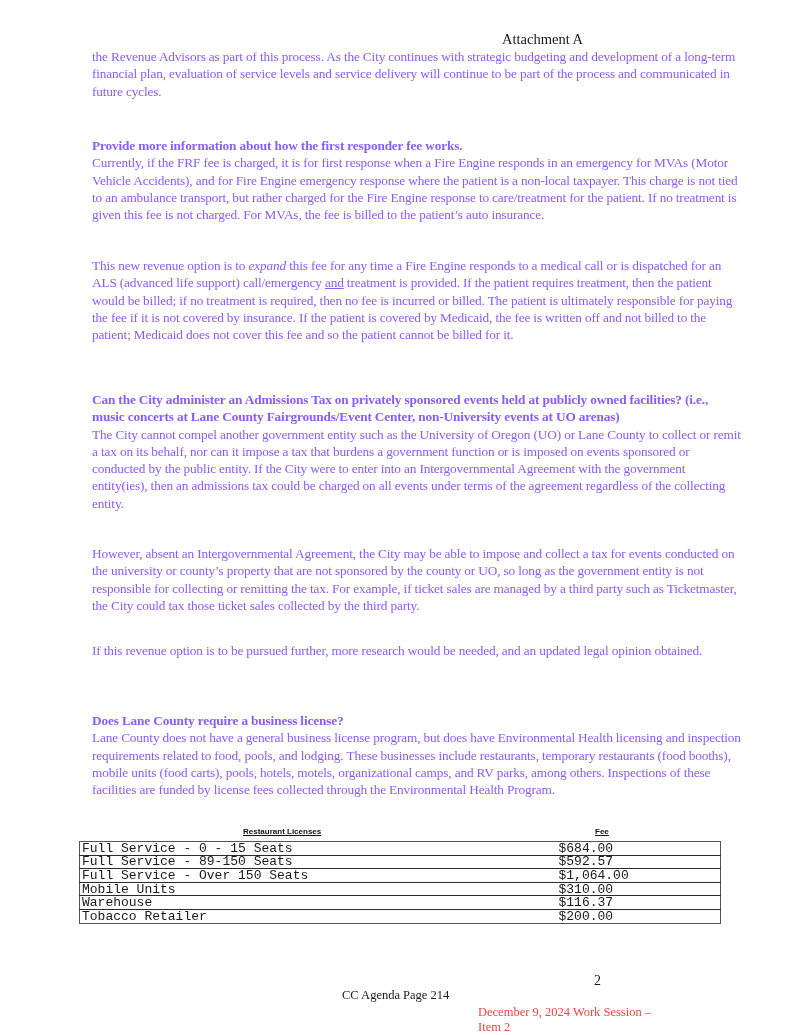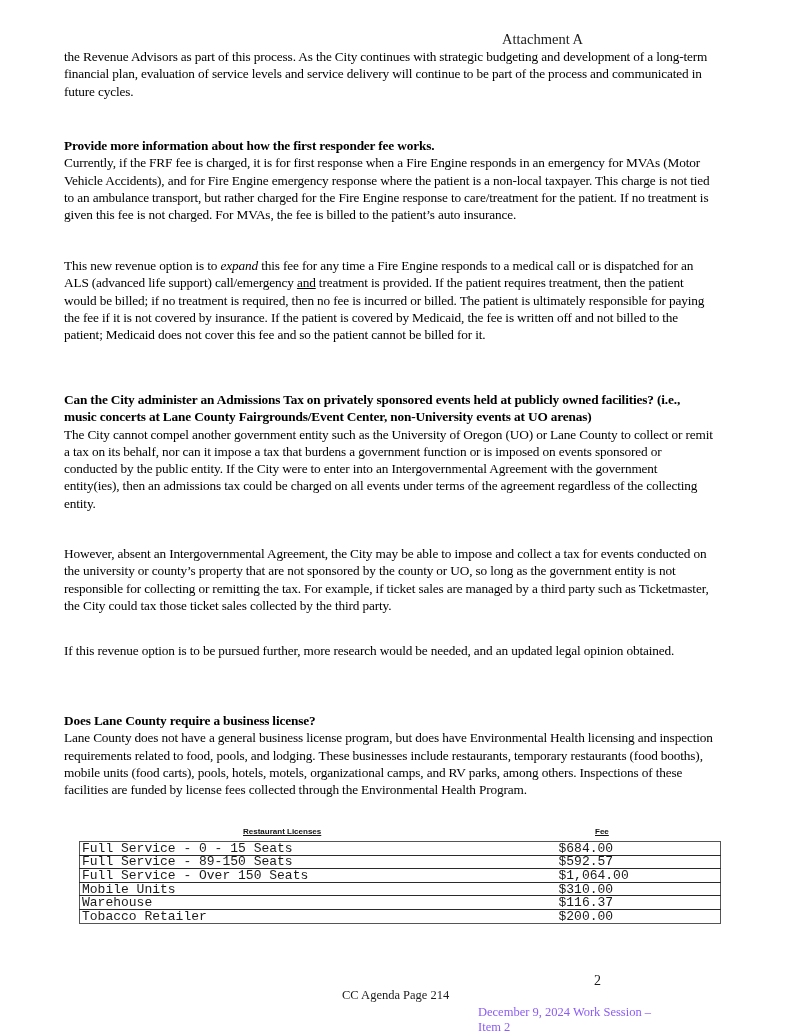--- a/index.html
+++ b/index.html
@@ -10,22 +10,22 @@
       color: #111111;
       overflow: hidden;
     }
     .page { position: absolute; left: 0; top: 0; width: 677px; height: 1035px; }
 
     .attachment {
       position: absolute; top: 30px; right: 94px;
       font-size: 14.5px; line-height: 18px; color: #1a1a1a;
     }
     .body-text {
-      position: absolute; left: 64px; width: 650px;
-      font-size: 13.3px; line-height: 17.3px; color: #000000;
+      position: absolute; left: 92px; width: 650px;
+      font-size: 13.3px; line-height: 17.3px; color: #8b5cf6;
       letter-spacing: -0.15px;
       font-family: Liberation Serif, serif;
     }
     .body-text p { margin: 0; }
     .heading { font-weight: bold; }
     .u { text-decoration: underline; }
 
     #block-intro { top: 48px; }
     #block-frf { top: 137px; }
     #block-frf-2 { top: 257px; }
@@ -57,21 +57,21 @@
     .page-number {
       position: absolute; top: 973px; right: 76px;
       font-size: 14px; color: #1a1a1a;
     }
     .agenda-page {
       position: absolute; top: 988px; left: 342px;
       font-size: 12.5px; color: #1a1a1a;
     }
     .work-session {
       position: absolute; top: 1005px; left: 478px;
-      font-size: 12.5px; color: #8b5cf6;
+      font-size: 12.5px; color: #ef4444;
     }
   </style>
 </head>
 <body>
 
 <div class="page">
 
   <div class="attachment">Attachment A</div>
 
   <div class="body-text" id="block-intro">

